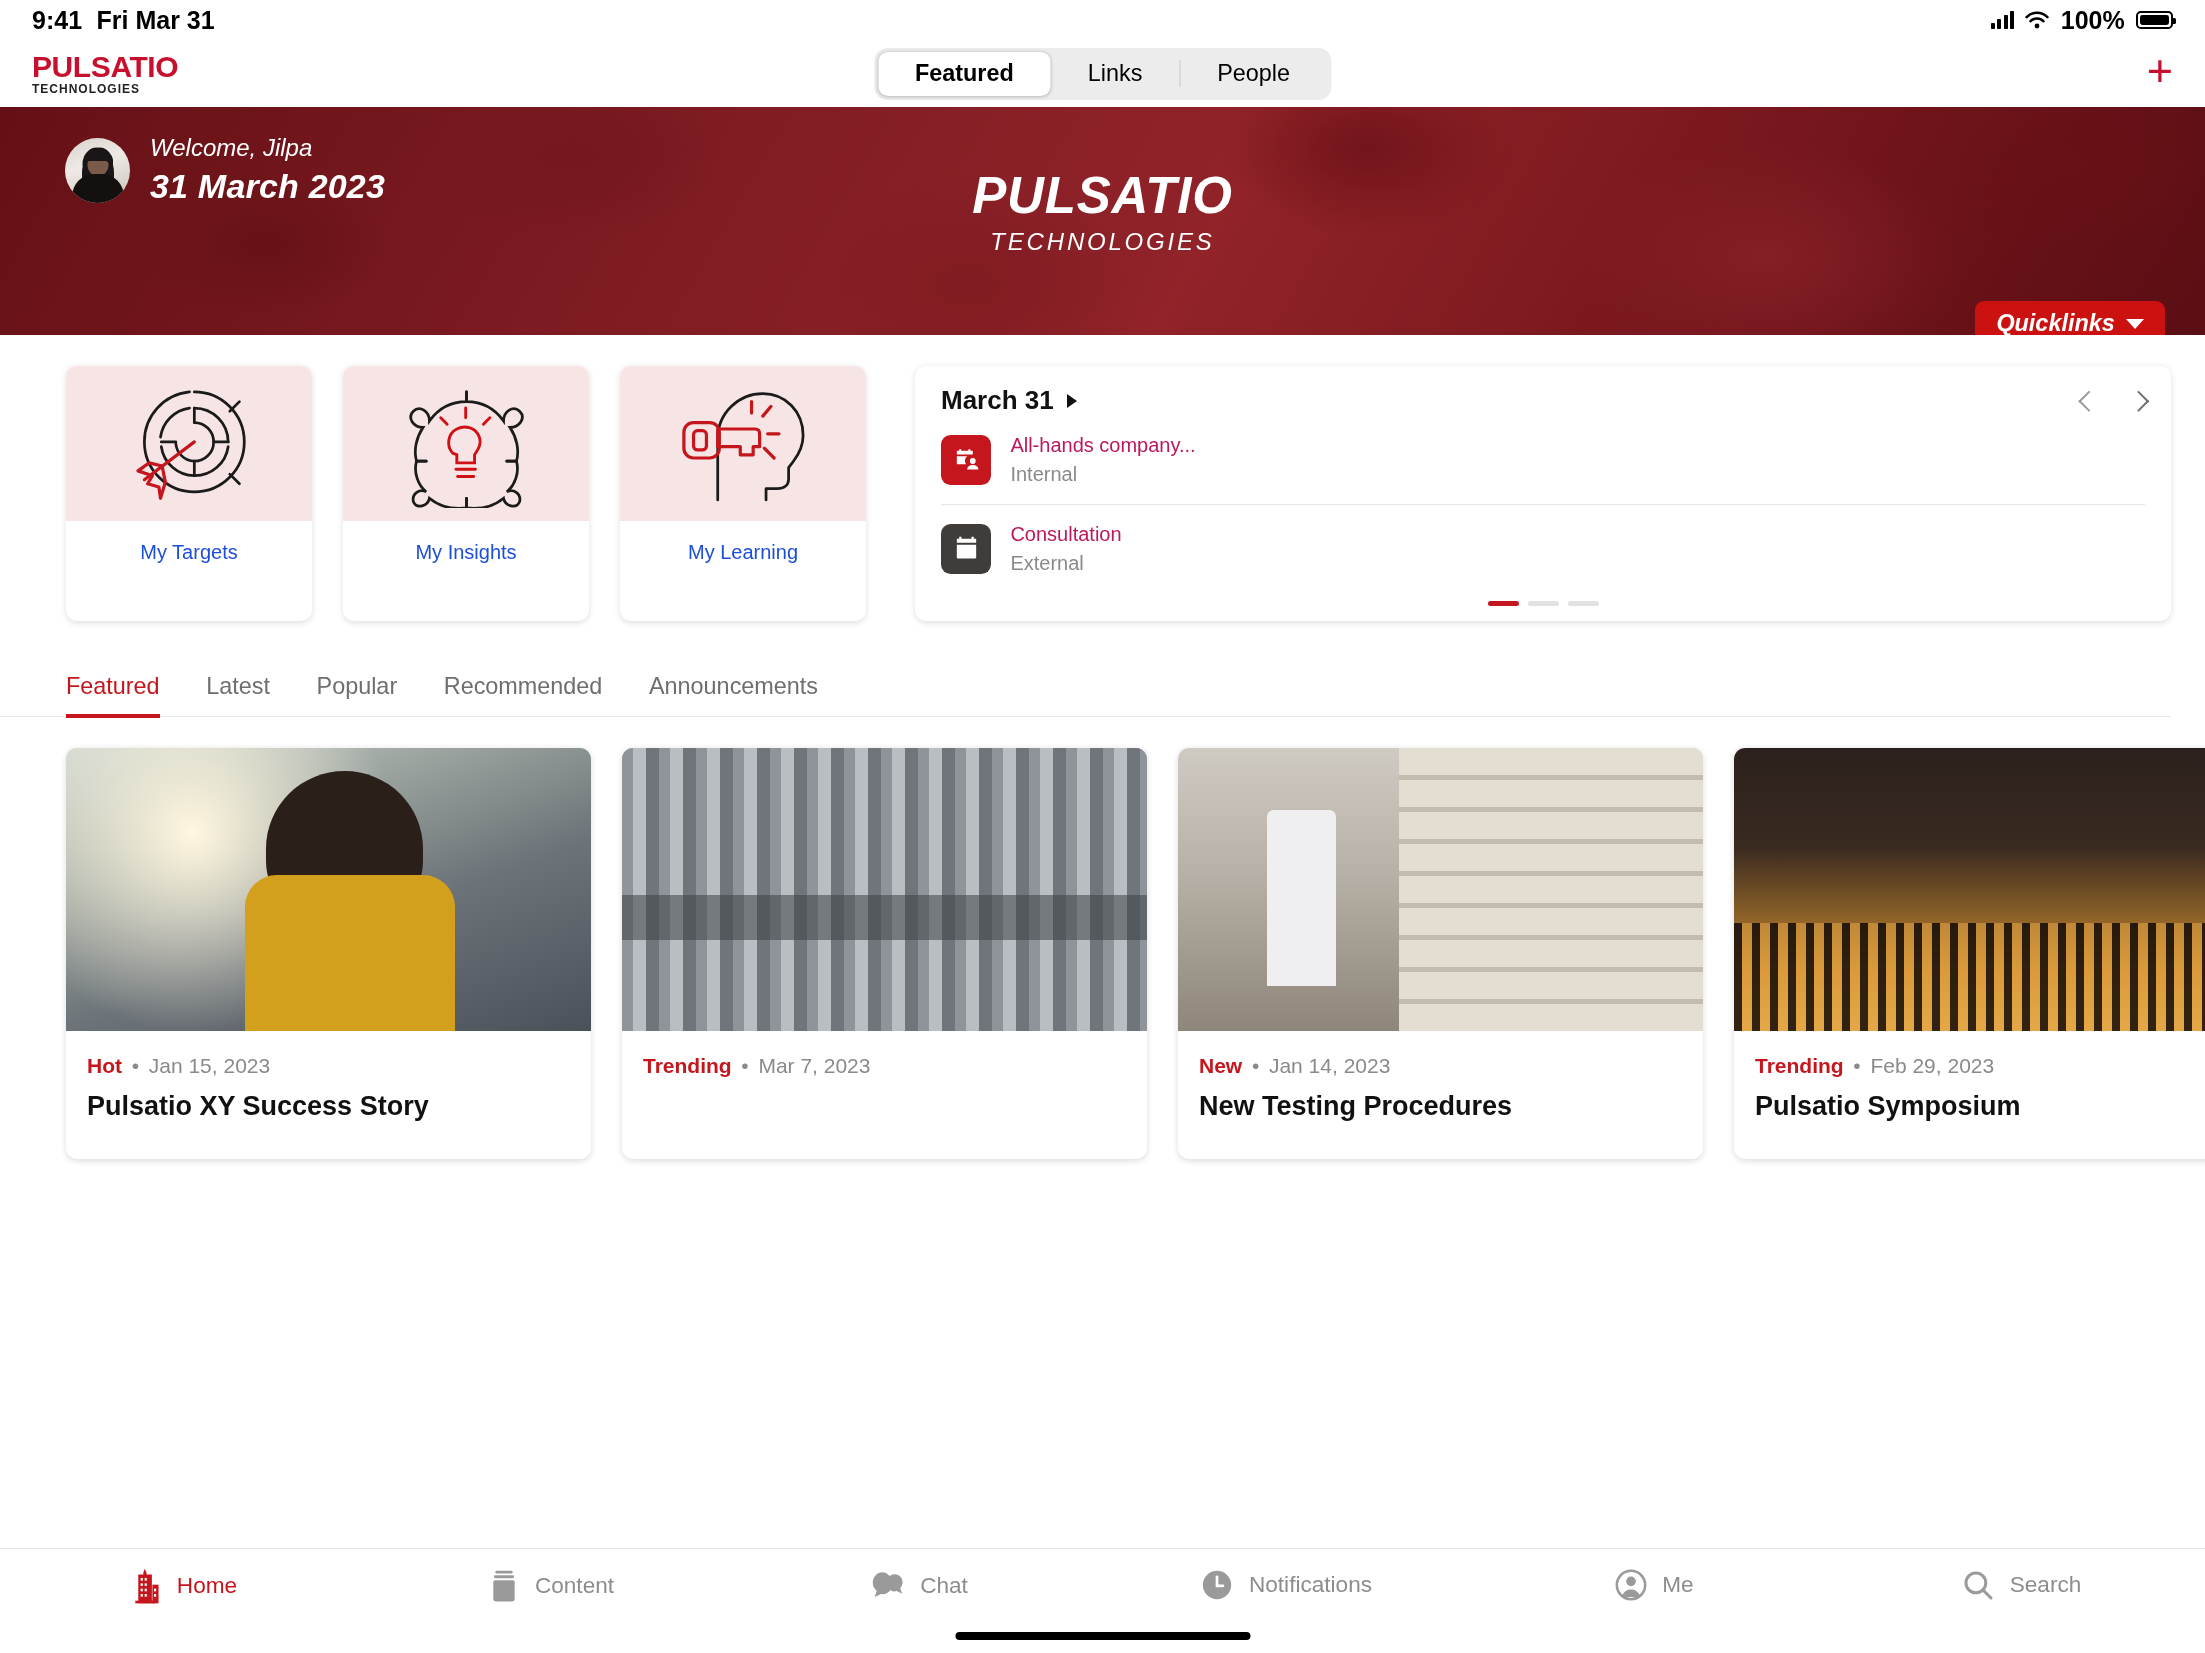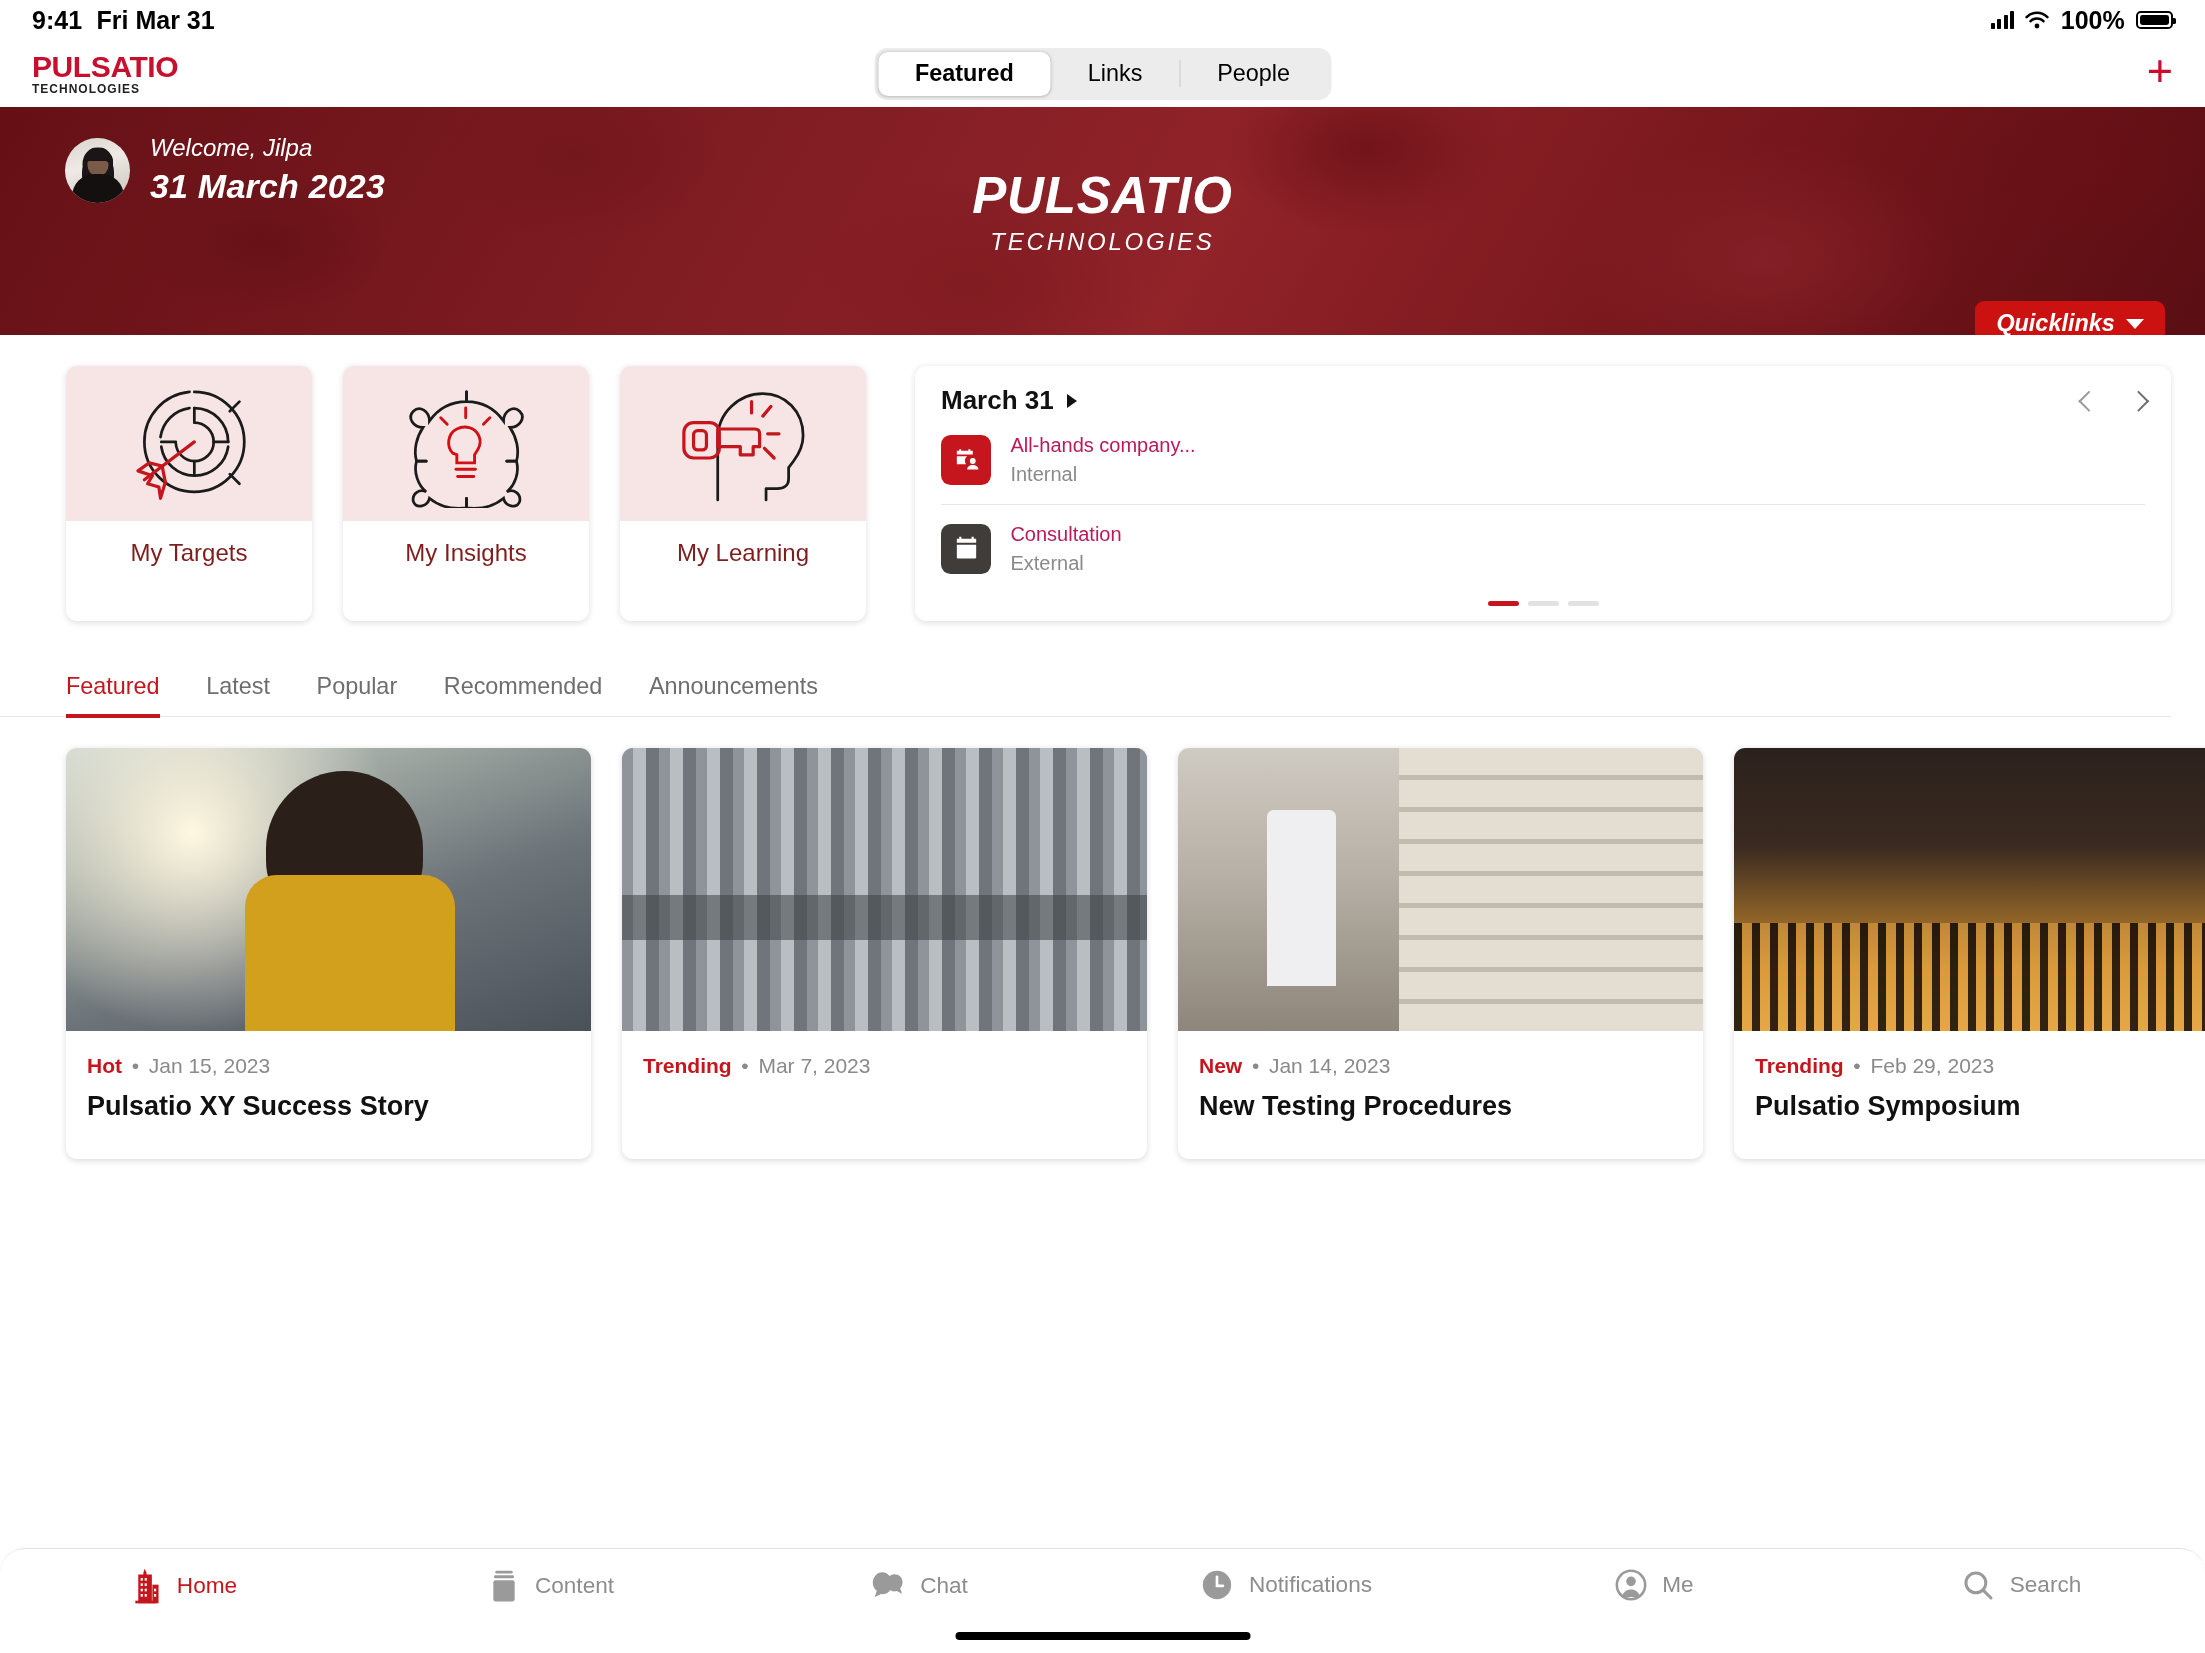--- a/index.html
+++ b/index.html
@@ -131,21 +131,21 @@
   }
   .qcard {
     width: 246px; background: #fff; border-radius: 11.3px; overflow: hidden;
     box-shadow: 0 1.6px 6.5px rgba(0,0,0,.13); flex: none;
   }
   .qcard .art {
     height: 155px; background: #f7e4e4; display: flex; align-items: center; justify-content: center;
   }
   .qcard .lbl {
     height: 63px; display: flex; align-items: center; justify-content: center;
-    font-size: 24px; color: #7f1d1d;
+    font-size: 20px; color: #1d4ed8;
   }
   .cal {
     margin-left: 18px; flex: 1; background: #fff; border-radius: 11.3px;
     box-shadow: 0 1.6px 6.5px rgba(0,0,0,.13); padding: 19.4px 26px 14.5px 26px;
     display: flex; flex-direction: column;
   }
   .cal-head { display: flex; align-items: center; }
   .cal-head .title { font-size: 26px; font-weight: bold; color: #111; }
   .cal-head .tri { width:0;height:0;border-top:7.3px solid transparent;border-bottom:7.3px solid transparent;border-left:10.5px solid #111; margin-left: 13px; }
   .cal-head .nav { margin-left: auto; display:flex; gap: 34px; align-items:center; }
@@ -205,21 +205,21 @@
     background: repeating-linear-gradient(0deg,#e3ddd2 0 27.4px,#c2bbae 27.4px 32px);}
   .th3::after{content:'';position:absolute;left:17%;top:22%;width:13%;height:62%;background:#efeff1;border-radius:6.5px 6.5px 0 0;}
   .th4 { background: linear-gradient(180deg,#2b211c 0%,#3a2a20 35%,#c98a2e 78%, #e0a548 100%); }
   .th4::after{content:'';position:absolute;left:0;bottom:0;width:100%;height:38%;
     background: repeating-linear-gradient(90deg, rgba(20,12,8,.85) 0 8px, rgba(235,170,70,.5) 8px 18px);}
 
   
   .bottombar {
     position: absolute; left: 0; bottom: 0; width: 100%; height: 105px;
     background: #fff; border-top: 0.8px solid #e2e2e2;
-    display: flex; align-items: flex-start; padding-top: 19.4px; border-radius: 25px;
+    display: flex; align-items: flex-start; padding-top: 19.4px;
   }
   .bnav { flex: 1; display: flex; align-items: center; justify-content: center; gap: 14.5px; cursor: pointer; }
   .bnav .bl { font-size: 22.6px; color: #8d8d8d; }
   .bnav.active .bl { color: #c4161c; }
   .homebar {
     position:absolute; left:50%; bottom:13px; transform:translateX(-50%);
     width: 295px; height: 8px; border-radius:4.8px; background:#000;
   }
 </style>
 </head>

